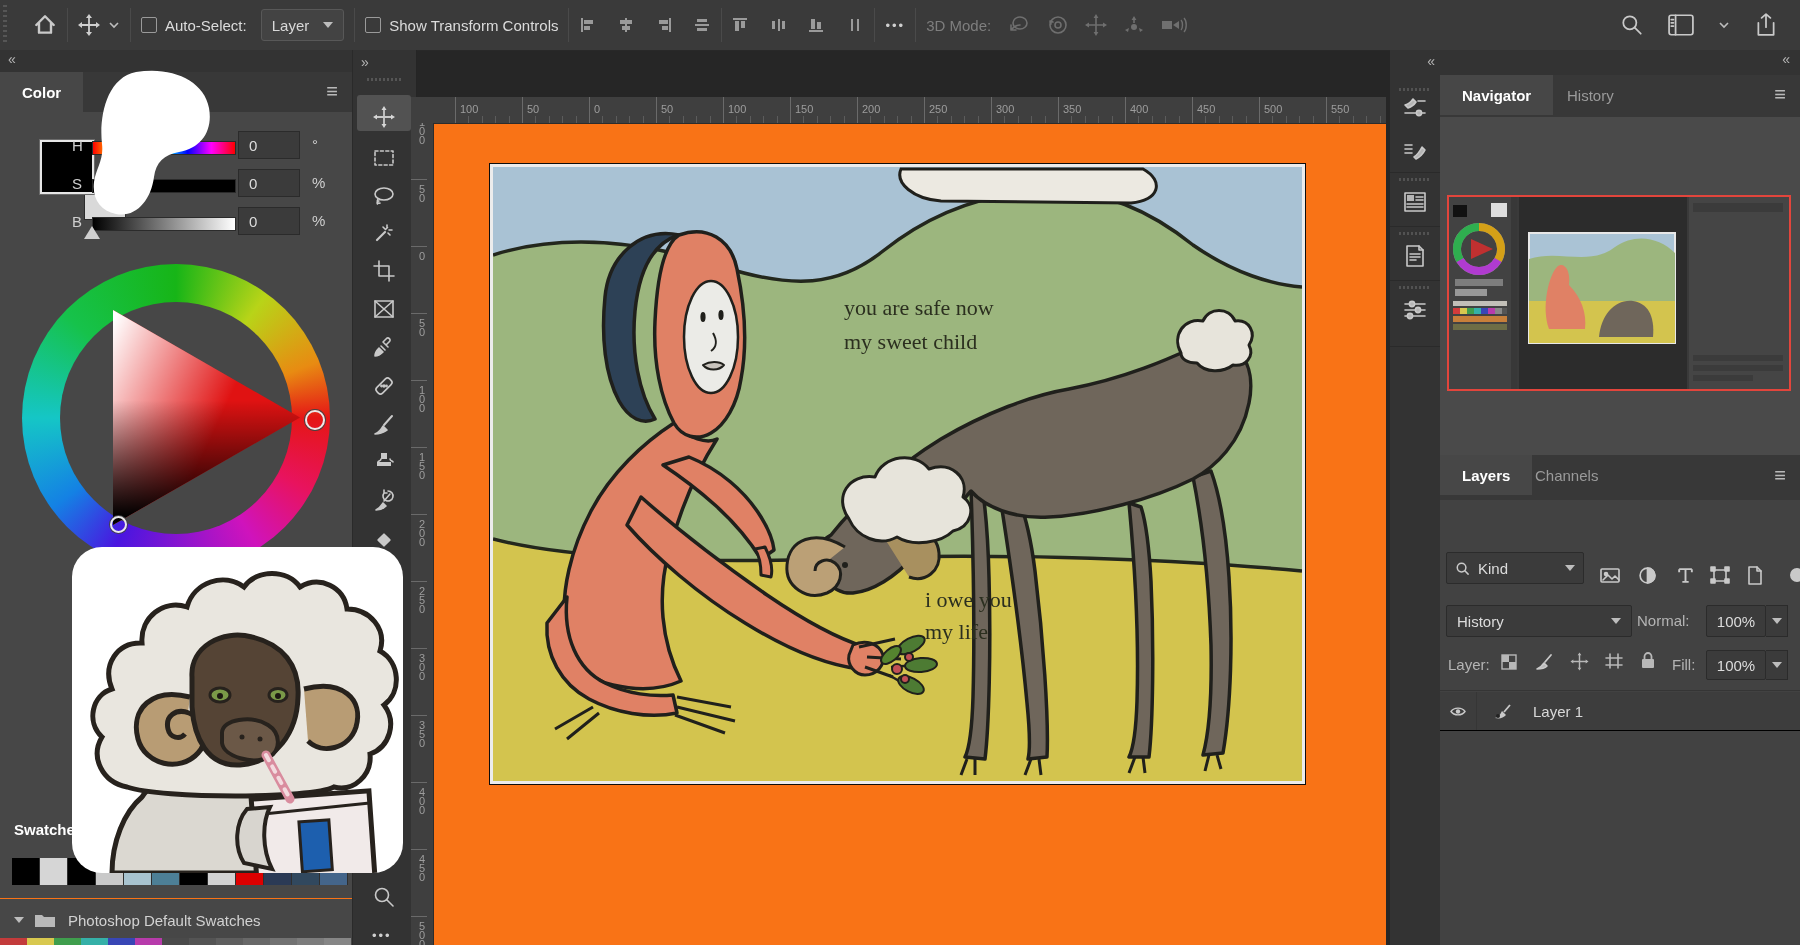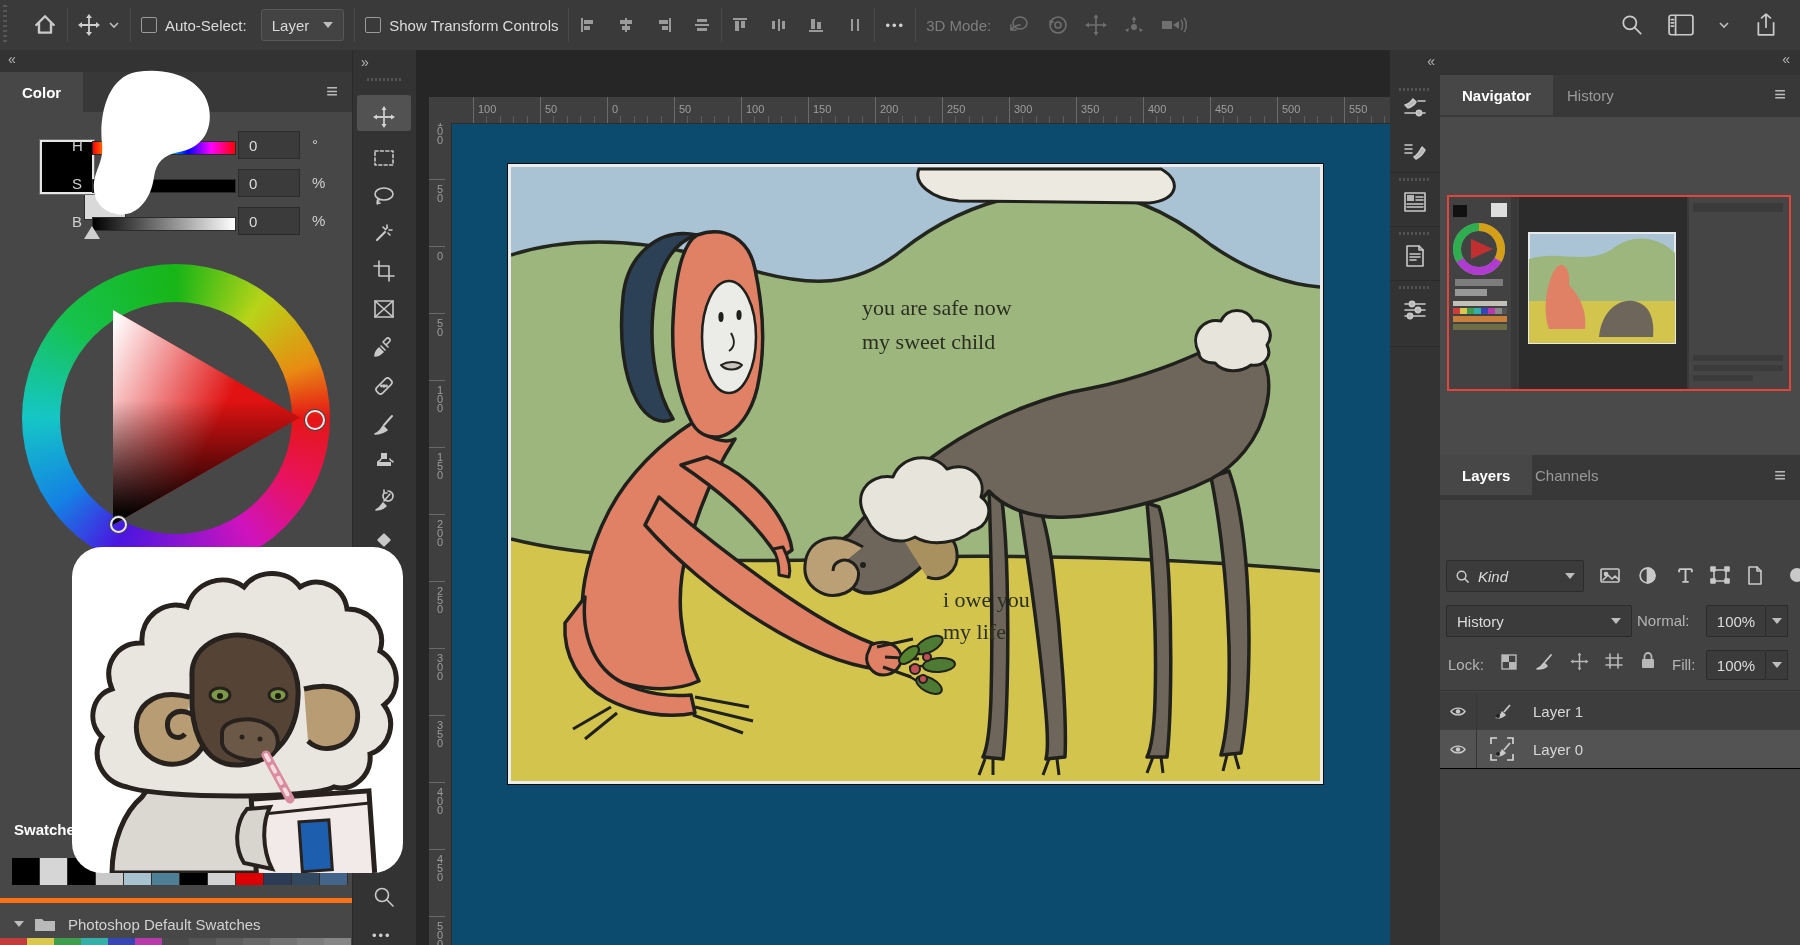--- a/index.html
+++ b/index.html
@@ -62,35 +62,35 @@
   #wheel .hole{position:absolute;left:38px;top:38px;width:232px;height:232px;border-radius:50%;background:#474747;}
   #wheel .tri{position:absolute;left:91px;top:46px;width:187px;height:215px;
     background:linear-gradient(to bottom,rgba(0,0,0,0) 42%,#000 96%),linear-gradient(115deg,#fff 2%,rgba(255,255,255,0) 55%),#e01212;
     clip-path:polygon(0 0,100% 50%,0 100%);}
   .marker{position:absolute;border:2px solid #eaeaea;border-radius:50%;box-shadow:0 0 0 1px #444;}
   
   #swatches-tab{position:absolute;left:0;top:758px;width:352px;height:42px;background:#3a3a3a;}
   #swatches-tab .ptab{padding:0 14px;}
   #recent-swatches{position:absolute;left:12px;top:808px;height:27px;display:flex;}
   #recent-swatches .sw{width:27px;height:27px;border-right:1px solid #2f2f2f;}
-  #swatch-group{position:absolute;left:0;top:848px;width:352px;height:42px;border-top:5px solid #f97316;display:flex;align-items:center;}
+  #swatch-group{position:absolute;left:0;top:848px;width:352px;height:42px;border-top:1px solid #f97316;display:flex;align-items:center;}
   .tri-down{width:0;height:0;border-left:5px solid transparent;border-right:5px solid transparent;border-top:6px solid #bdbdbd;margin:0 10px 0 14px;}
   #bottom-swatches{position:absolute;left:0;top:888px;height:7px;display:flex;overflow:hidden;width:352px;}
   #bottom-swatches .swb{width:27px;height:7px;}
 
   
   #tools-col{left:352px;top:50px;width:63px;height:895px;background:#333;border-left:1px solid #2a2a2a;border-right:1px solid #252525;}
   #tools-col .expand{position:absolute;left:8px;top:4px;}
   #tools-col .tgrip{position:absolute;left:14px;top:28px;width:34px;height:3px;
      background:repeating-linear-gradient(to right,#555 0 2px,transparent 2px 4px);}
   .tool{position:absolute;left:19px;width:24px;height:24px;}
   #tool-sel{position:absolute;left:4px;top:45px;width:54px;height:36px;background:#525252;border-radius:3px;}
 
   
-  #canvas{left:429px;top:97px;width:975px;height:848px;background:#0c4a6e;overflow:hidden;}
+  #canvas{left:411px;top:97px;width:975px;height:848px;background:#f97316;overflow:hidden;}
   #ruler-corner{position:absolute;left:0;top:0;width:22px;height:26px;background:#3f3f3f;border-right:1px solid #2c2c2c;border-bottom:1px solid #2c2c2c;}
   #hruler{position:absolute;left:22px;top:0;width:953px;height:26px;background:#3f3f3f;border-bottom:1px solid #2c2c2c;overflow:hidden;
      background-image:repeating-linear-gradient(to right,#5c5c5c 0 1px,transparent 1px 13.4px);
      background-size:100% 7px;background-repeat:no-repeat;background-position:22px bottom;}
   #hruler .labels{position:absolute;left:22px;top:0;display:flex;height:26px;}
   .hslot{width:67px;box-sizing:border-box;border-left:1px solid #6a6a6a;padding:6px 0 0 4px;font-size:11px;color:#9d9d9d;}
   #vruler{position:absolute;left:0;top:26px;width:22px;height:822px;background:#3f3f3f;border-right:1px solid #2c2c2c;overflow:hidden;}
   #vruler .labels{position:absolute;left:0;top:-11px;display:flex;flex-direction:column;}
   .vslot{height:67px;box-sizing:border-box;border-top:1px solid #6a6a6a;padding:3px 0 0 5px;font-size:11px;color:#9d9d9d;
      writing-mode:vertical-rl;text-orientation:upright;letter-spacing:-3px;line-height:1;}
@@ -110,21 +110,21 @@
   #nav-tabs{position:absolute;left:0;top:25px;width:360px;height:42px;background:#383838;border-bottom:1px solid #303030;}
   #nav-body{position:absolute;left:0;top:67px;width:360px;height:338px;background:#4a4a4a;}
   #nav-thumb{position:absolute;left:7px;top:78px;width:340px;height:192px;border:2px solid #e2453c;background:#3a3a3a;}
   #zoom-row{position:absolute;left:0;top:338px;width:360px;height:50px;border-top:1px solid #3a3a3a;}
   #zoom-val{position:absolute;left:0;top:3px;width:82px;height:40px;background:#3b3b3b;border-right:1px solid #2f2f2f;display:flex;align-items:center;padding-left:9px;box-sizing:border-box;color:#d6d6d6;}
   #zoom-track{position:absolute;left:128px;top:22px;width:152px;height:3px;background:#8a8a8a;border-radius:2px;}
   #zoom-thumb{position:absolute;left:188px;top:12px;width:0;height:0;border-left:11px solid transparent;border-right:11px solid transparent;border-bottom:18px solid #d8d8d8;filter:drop-shadow(0 1px 1px #222);}
   #layers-tabs{position:absolute;left:0;top:405px;width:360px;height:45px;background:#383838;border-bottom:1px solid #303030;}
   #layers-body{position:absolute;left:0;top:450px;width:360px;height:445px;background:#424242;}
   .fieldbox{background:#3b3b3b;border:1px solid #2b2b2b;border-radius:2px;display:flex;align-items:center;box-sizing:border-box;color:#dcdcdc;}
-  #kind-box{position:absolute;left:6px;top:60px;width:138px;height:32px;padding:0 8px;gap:8px;font-style:italic;}
+  #kind-box{position:absolute;left:6px;top:52px;width:138px;height:32px;padding:0 8px;gap:8px;}
   #blend-box{position:absolute;left:6px;top:105px;width:186px;height:32px;padding:0 10px;justify-content:space-between;}
   .minibox{position:absolute;width:60px;height:32px;padding:0 8px;justify-content:center;}
   .chevbox{position:absolute;width:22px;height:32px;background:#3b3b3b;border:1px solid #2b2b2b;border-left:none;display:flex;align-items:center;justify-content:center;box-sizing:border-box;}
   .rowlabel{color:#b4b4b4;}
   .layer-row{position:absolute;left:0;width:360px;height:38px;display:flex;align-items:center;border-bottom:1px solid #000000;background:#3d3d3d;}
   .layer-row.selected{background:#535353;}
   .layer-name{color:#d9d9d9;margin-left:14px;}
   .eye-cell{width:36px;display:flex;justify-content:center;border-right:1px solid #363636;align-self:stretch;align-items:center;}
   .thumb-cell{width:34px;display:flex;justify-content:center;margin-left:8px;}
 
@@ -696,21 +696,21 @@
         <div class="chev"></div>
       </div>
       <span class="abs rowlabel" style="left:197px;top:112px">Normal:</span>
       <div class="minibox fieldbox" style="left:266px;top:105px">
           <span>100%</span>
         </div>
       <div class="chevbox" style="left:326px;top:105px">
           <div class="chev"></div>
         </div>
 
-      <span class="abs rowlabel" style="left:8px;top:156px">Lock:</span>
+      <span class="abs rowlabel" style="left:8px;top:156px">Layer:</span>
       <svg class="abs" style="left:60px;top:153px" width="18" height="18" viewBox="0 0 18 18">
           <rect x="2" y="2" width="14" height="14" fill="none" stroke="#b8b8b8" stroke-width="1.4"></rect>
           <rect x="2" y="2" width="7" height="7" fill="#b8b8b8"></rect>
           <rect x="9" y="9" width="7" height="7" fill="#b8b8b8"></rect>
         </svg>
       <svg class="abs ico" style="left:96px;top:153px" width="18" height="18" viewBox="0 0 18 18">
           <path d="M1 16 C4 15 6 13 8 10 L11 13 C9 15 6 16 1 16Z" fill="#b8b8b8"></path>
           <path d="M9 9 L15 2" stroke-width="1.8"></path>
         </svg>
       <svg class="abs" style="left:130px;top:152px" width="19" height="19" viewBox="0 0 20 20">
@@ -742,37 +742,20 @@
             </svg>
         </div>
         <div class="thumb-cell">
           <svg width="20" height="20" viewBox="0 0 20 20">
               <path d="M3 17 C6 16 8 14 10 10 l4 4 c-3 3 -6 4 -11 3z" fill="#c9c9c9"></path>
               <path d="M12 11 L18 4" stroke="#c9c9c9" stroke-width="1.8"></path>
               <circle cx="6" cy="15" r="2" fill="#232323"></circle>
             </svg>
         </div>
         <span class="layer-name">Layer 1</span>
-      </div>
-      <div class="layer-row selected" style="top:230px">
-        <div class="eye-cell">
-          <svg width="18" height="13" viewBox="0 0 16 13">
-              <path d="M1 6.5 C4 2 12 2 15 6.5 C12 11 4 11 1 6.5Z" stroke="#c9c9c9" fill="none" stroke-width="1.4"></path>
-              <circle cx="8" cy="6.5" r="2.2" fill="#c9c9c9"></circle>
-            </svg>
-        </div>
-        <div class="thumb-cell">
-          <svg width="24" height="24" viewBox="0 0 24 24">
-              <path d="M1 7 V1 H7 M17 1 H23 V7 M23 17 V23 H17 M7 23 H1 V17" stroke="#d8d8d8" fill="none" stroke-width="1.6"></path>
-              <path d="M5 19 C8 18 10 16 12 12 l4 4 c-3 3 -6 4 -11 3z" fill="#c9c9c9"></path>
-              <path d="M14 13 L20 6" stroke="#c9c9c9" stroke-width="1.8"></path>
-              <circle cx="8" cy="17" r="2" fill="#232323"></circle>
-            </svg>
-        </div>
-        <span class="layer-name">Layer 0</span>
       </div>
     </div>
   </div>
 
   <svg id="blob-overlay" class="abs" viewBox="0 0 140 150">
     <path d="M60 2 C95 -4 128 10 133 38 C137 60 126 78 103 82 C88 85 80 92 78 107 C75 130 60 148 40 144 C24 141 16 128 18 112 C20 98 28 90 26 74 C23 48 30 8 60 2 Z" fill="#ffffff"></path>
   </svg>
 
   <svg id="sticker" class="abs" viewBox="0 0 331 326">
     <defs>

